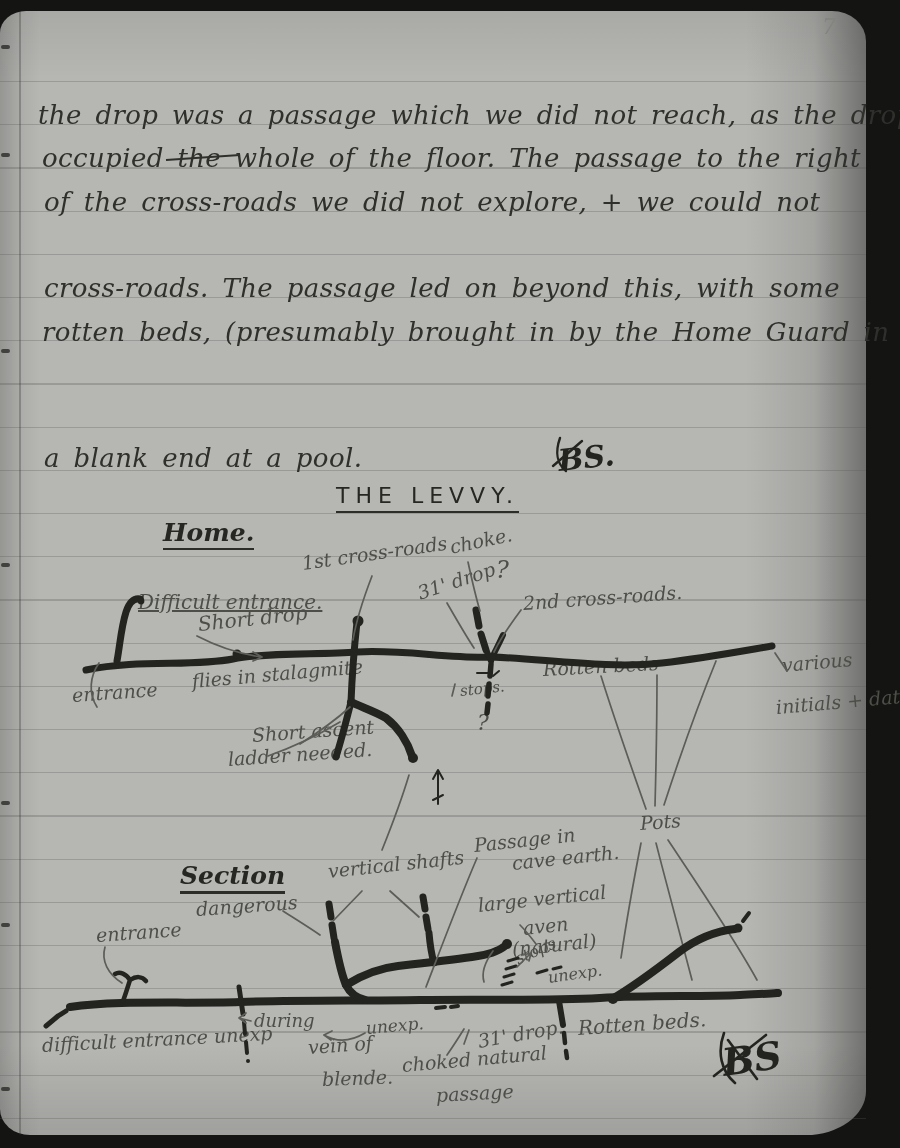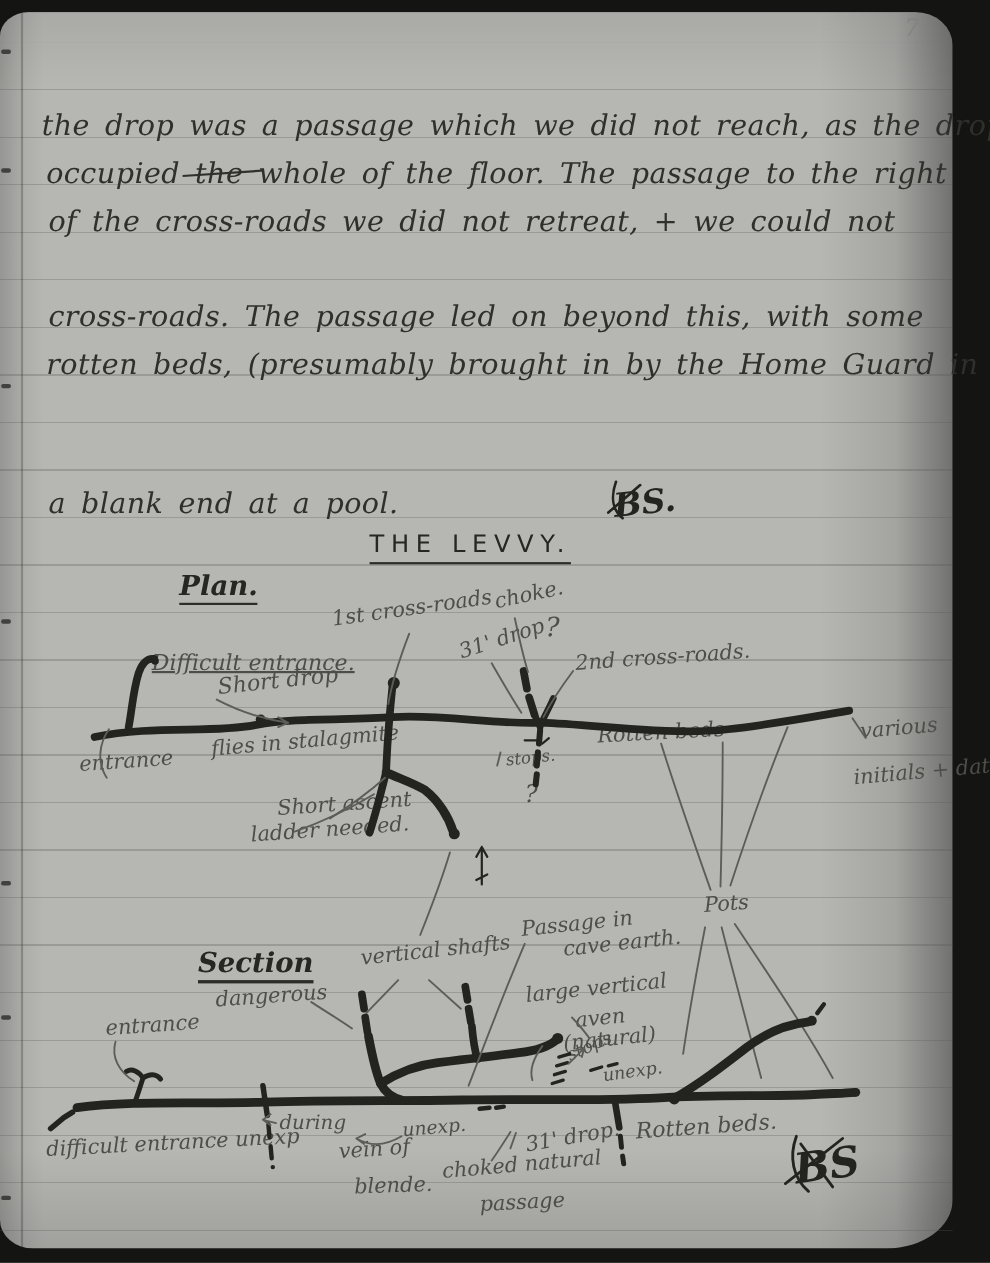--- a/index.html
+++ b/index.html
@@ -43,28 +43,28 @@
     <div class="stitch" style="top:552px;"></div>
     <div class="stitch" style="top:790px;"></div>
     <div class="stitch" style="top:912px;"></div>
     <div class="stitch" style="top:1076px;"></div>
   </div>
 
   <div class="pagenum" style="left:822px;top:14px;">7</div>
 
   <div class="hw" style="left:38px;top:100px;">the drop was a passage which we did not reach, as the drop</div>
   <div class="hw" style="left:42px;top:143px;">occupied the whole of the floor.  The passage to the right</div>
-  <div class="hw" style="left:44px;top:187px;">of the cross-roads we did not retreat, + we could not</div>
+  <div class="hw" style="left:44px;top:187px;">of the cross-roads we did not explore, + we could not</div>
   <div class="hw" style="left:42px;top:317px;">rotten beds, (presumably brought in by the Home Guard in</div>
   <div class="hw" style="left:44px;top:273px;">cross-roads.  The passage led on beyond this, with some</div>
   <div class="hw" style="left:44px;top:443px;">a blank end at a pool.</div>
   <div class="sig" style="left:558px;top:440px;font-size:30px;transform:rotate(-6deg);">BS.</div>
   <div class="title" style="left:336px;top:483px;">THE LEVVY.</div>
 
-  <div class="heading" style="left:163px;top:518px;">Plan.</div>
+  <div class="heading" style="left:163px;top:518px;">Home.</div>
   <div class="lbl" style="left:302px;top:552px;transform:rotate(-8deg);">1st cross-roads</div>
   <div class="lbl" style="left:450px;top:536px;transform:rotate(-12deg);">choke.</div>
   <div class="lbl" style="left:496px;top:556px;font-size:24px;">?</div>
   <div class="lbl" style="left:418px;top:582px;transform:rotate(-18deg);">31' drop</div>
   <div class="lbl" style="left:523px;top:592px;transform:rotate(-4deg);">2nd cross-roads.</div>
   <div class="lbl" style="left:138px;top:590px;font-size:20px;text-decoration:underline;">Difficult entrance.</div>
   <div class="lbl" style="left:198px;top:612px;transform:rotate(-6deg);font-size:20px;">Short drop</div>
   <div class="lbl" style="left:192px;top:670px;transform:rotate(-5deg);">flies in stalagmite</div>
   <div class="lbl" style="left:72px;top:684px;transform:rotate(-4deg);">entrance</div>
   <div class="lbl" style="left:460px;top:682px;font-size:15px;transform:rotate(-6deg);">stops.</div>

